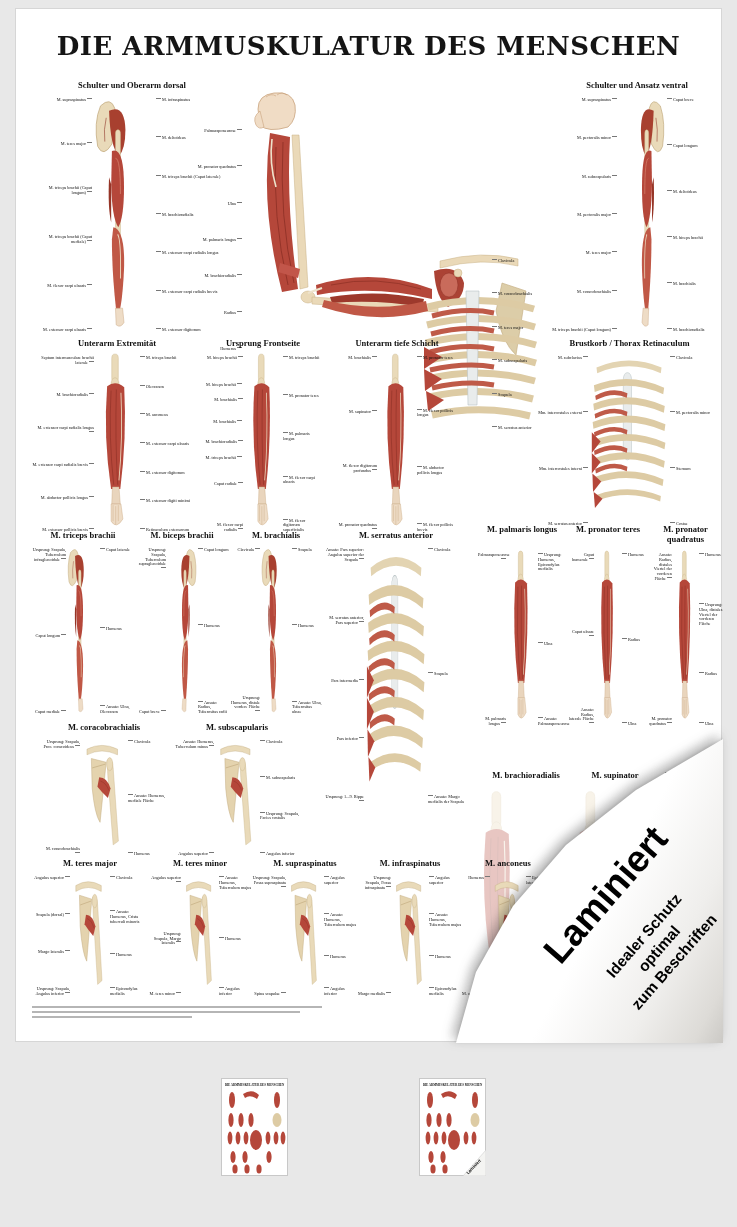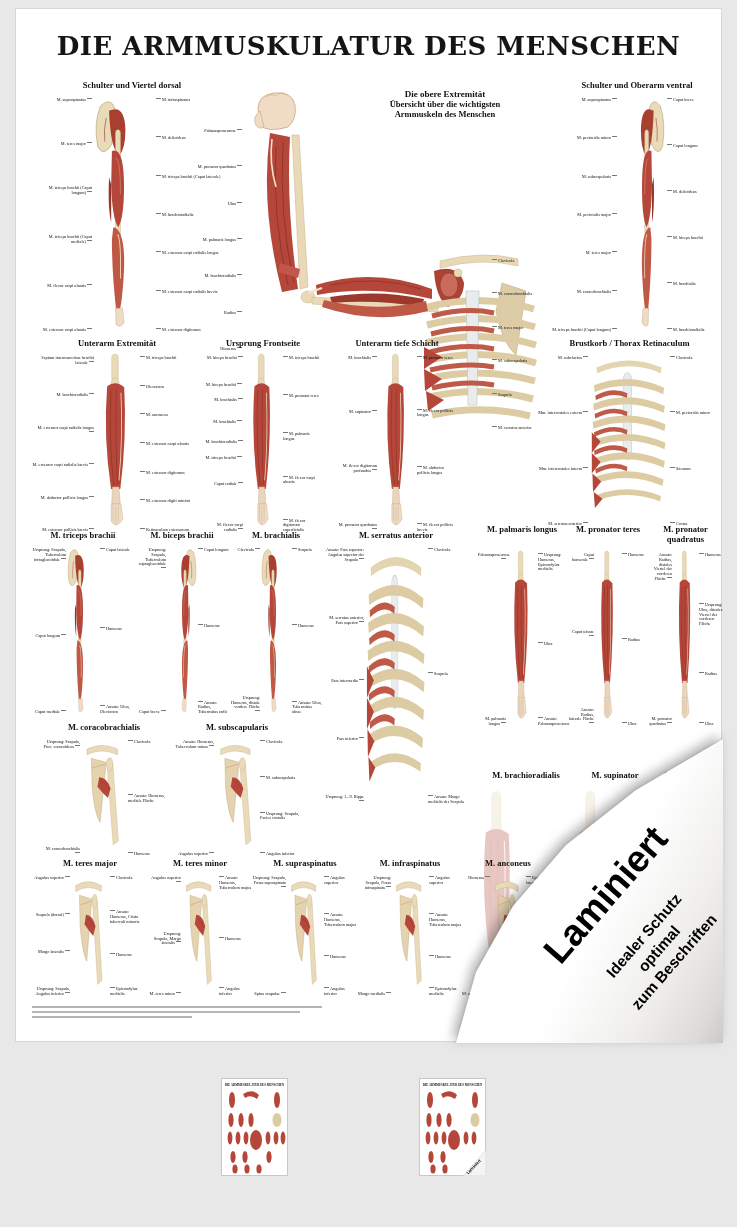--- a/index.html
+++ b/index.html
@@ -91,21 +91,21 @@
       <path d="M44 44 Q62 44 70 56 L64 66 Q50 60 40 54 Z" fill="#b5473a"></path>
       <path d="M47 48 Q60 50 66 58" stroke="#8c2f24" stroke-width="0.6" fill="none"></path>
     </symbol>
   </defs>
 </svg>
 
 <div class="poster">
   <div class="title">DIE ARMMUSKULATUR DES MENSCHEN</div>
 
   <div class="fig" style="left:18px;top:72px;width:196px;height:256px">
-    <h3>Schulter und Viertel dorsal</h3>
+    <h3>Schulter und Oberarm dorsal</h3>
     <div class="body">
       <div class="col left" style="width:58px">
           <div class="lbl">M. supraspinatus</div>
           <div class="lbl">M. teres major</div>
           <div class="lbl">M. triceps brachii (Caput longum)</div>
           <div class="lbl">M. triceps brachii (Caput mediale)</div>
           <div class="lbl">M. flexor carpi ulnaris</div>
           <div class="lbl">M. extensor carpi ulnaris</div>
         </div>
       <svg class="art" width="64" height="238" viewBox="0 0 90 200" preserveAspectRatio="none">
@@ -117,25 +117,20 @@
           <div class="lbl">M. triceps brachii (Caput laterale)</div>
           <div class="lbl">M. brachioradialis</div>
           <div class="lbl">M. extensor carpi radialis longus</div>
           <div class="lbl">M. extensor carpi radialis brevis</div>
           <div class="lbl">M. extensor digitorum</div>
         </div>
     </div>
   </div>
 
   <div class="fig" style="left:170px;top:76px;width:360px;height:390px">
-    <div class="ov-head">
-      <div class="ov-l1">Die obere Extremität</div>
-      <div class="ov-l2">Übersicht über die wichtigsten</div>
-      <div class="ov-l2">Armmuskeln des Menschen</div>
-    </div>
     <svg style="position:absolute;left:10px;top:2px" width="346" height="382" viewBox="0 0 346 382">
       <path d="M62 22 Q62 8 78 6 Q96 4 99 18 Q101 32 92 40 Q72 46 64 38 Z" fill="#f0dcc5" stroke="#c9a37d" stroke-width="0.8"></path>
       <path d="M70 10 q5 -4 10 -1 M81 8 q5 -4 10 0" stroke="#c9a37d" stroke-width="0.6" fill="none"></path>
       <path d="M64 24 q-8 6 -4 14 q3 5 8 2 z" fill="#f0dcc5" stroke="#c9a37d" stroke-width="0.6"></path>
       <path d="M74 46 Q64 120 86 205 L102 202 Q90 120 94 50 Z" fill="#b5473a"></path>
       <path d="M96 48 L103 48 L112 200 L104 202 Z" fill="#ead9b8" stroke="#c9b184" stroke-width="0.5"></path>
       <path d="M80 60 Q76 130 92 198 M87 55 Q83 130 98 196" stroke="#8c2f24" stroke-width="0.8" fill="none"></path>
       <path d="M76 52 Q73 76 80 100" stroke="#eee3cc" stroke-width="1.6" fill="none"></path>
       <path d="M84 176 L104 182 L102 191 L82 185 Z" fill="#c2564a"></path>
       <ellipse cx="112" cy="210" rx="7" ry="6" fill="#ead9b8" stroke="#c9b184" stroke-width="0.5"></ellipse>
@@ -173,21 +168,21 @@
         <div class="lbl">Clavicula</div>
         <div class="lbl">M. coracobrachialis</div>
         <div class="lbl">M. teres major</div>
         <div class="lbl">M. subscapularis</div>
         <div class="lbl">Scapula</div>
         <div class="lbl">M. serratus anterior</div>
       </div>
   </div>
 
   <div class="fig" style="left:535px;top:72px;width:172px;height:256px">
-    <h3>Schulter und Oberarm ventral</h3>
+    <h3>Schulter und Ansatz ventral</h3>
     <div class="body">
       <div class="col left" style="width:66px">
           <div class="lbl">M. supraspinatus</div>
           <div class="lbl">M. pectoralis minor</div>
           <div class="lbl">M. subscapularis</div>
           <div class="lbl">M. pectoralis major</div>
           <div class="lbl">M. teres major</div>
           <div class="lbl">M. coracobrachialis</div>
           <div class="lbl">M. triceps brachii (Caput longum)</div>
         </div>

